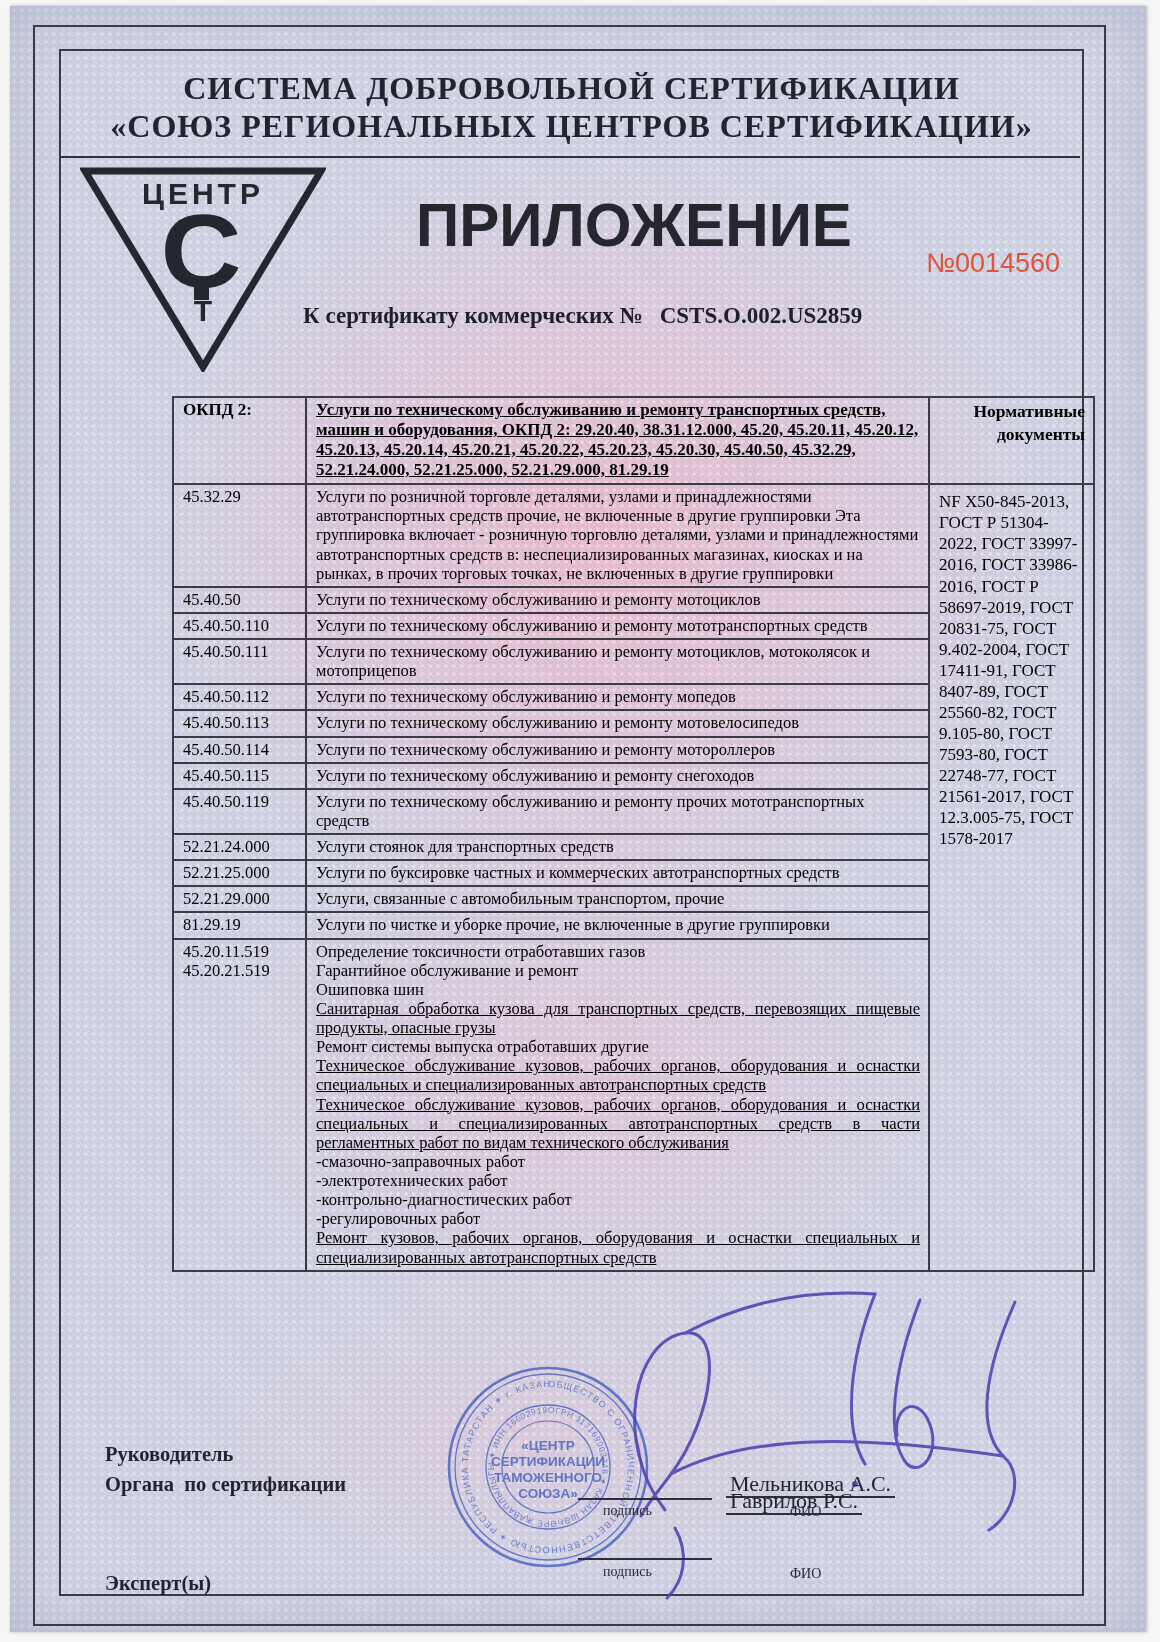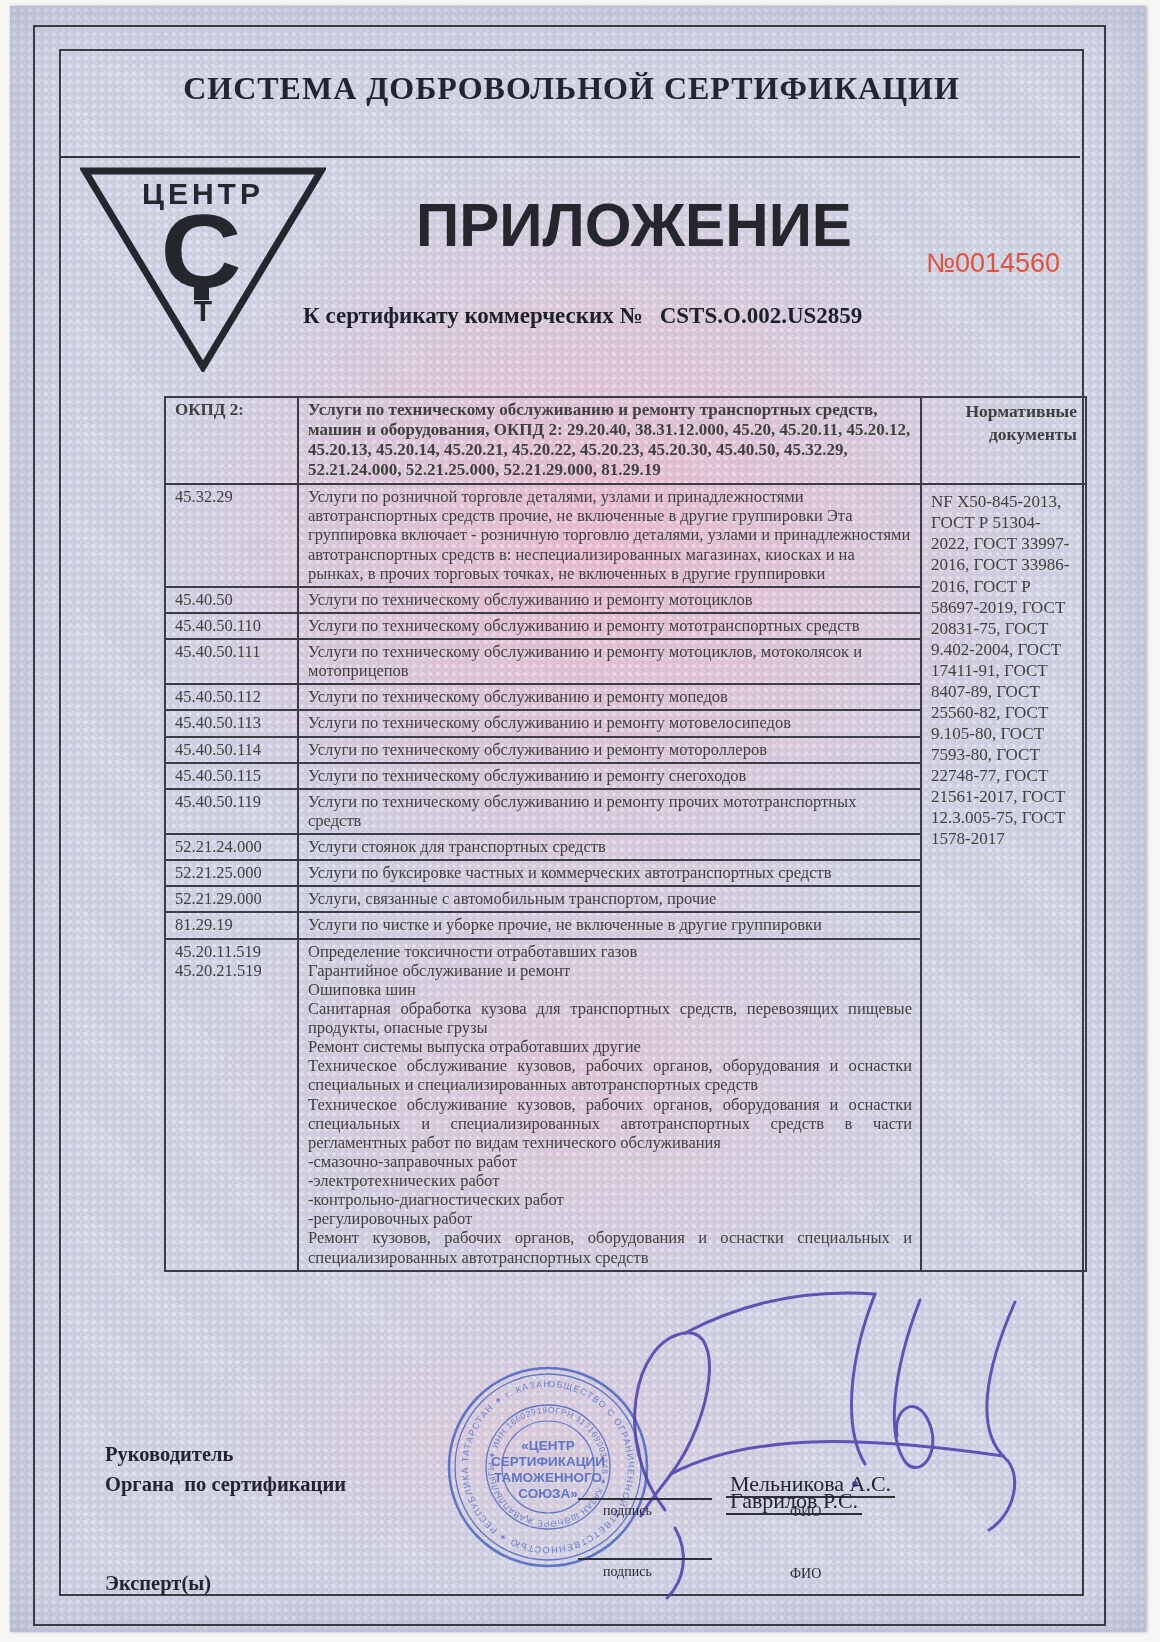--- a/index.html
+++ b/index.html
@@ -29,51 +29,52 @@
     font-weight:bold;font-size:32px;letter-spacing:1px;color:#23242f;}
   .sys-1{top:70px;} .sys-2{top:108px;}
   .logo-svg{position:absolute;left:80px;top:164px;}
   .doc-title{position:absolute;left:416px;top:194px;font-family:"Liberation Sans","DejaVu Sans",sans-serif;
     font-weight:bold;font-size:62px;line-height:1;color:#26262e;transform:scaleX(0.97);transform-origin:left;}
   .doc-number{position:absolute;left:926px;top:250px;font-family:"Liberation Sans","DejaVu Sans",sans-serif;
     font-size:27px;line-height:1;}
   .subtitle{position:absolute;left:303px;top:303px;display:flex;gap:17px;
     font-weight:bold;font-size:23px;color:#1d1f2b;}
   
-  .okpd-table{position:absolute;left:164px;top:396px;width:864px;border-collapse:collapse;
-    table-layout:fixed;font-size:16.5px;line-height:1.16;color:#404040;border-radius:22px;}
+  .okpd-table{position:absolute;left:172px;top:396px;width:864px;border-collapse:collapse;
+    table-layout:fixed;font-size:16.5px;line-height:1.16;color:#000000;border-radius:22px;}
   .okpd-table th,.okpd-table td{border:2px solid #3c3c47;vertical-align:top;
     padding:2px 8px 3px 9px;text-align:left;font-weight:normal;}
   .okpd-table th{font-weight:bold;font-size:17px;line-height:1.18;}
   .col-code{width:114px;}
   .col-desc{width:604px;}
   .col-norm{width:146px;}
   td.col-norm{font-size:17px;line-height:1.24;padding-top:6px;}
   th.col-norm{font-size:17.5px;line-height:1.3;text-align:right;}
-  .just{text-align:justify;text-align-last:auto;}
+  .just{text-align:justify;text-align-last:auto;text-decoration:underline;}
   .desc-line{margin:0;}
   
   .role-label{position:absolute;left:105px;font-weight:bold;font-size:20.5px;white-space:pre-wrap;color:#23242f;}
   .sig-line{position:absolute;height:0;border-top:2px solid #2e2e3a;}
   .small-caption{position:absolute;font-size:14px;color:#2a2b38;}
   .person-name{position:absolute;font-size:22px;color:#23242f;border-bottom:2px solid #2e2e3a;
     padding:0 4px 1px 4px;line-height:1.05;}
   .stamp-svg{position:absolute;left:446px;top:1365px;opacity:0.88;}
   .ink-svg{position:absolute;left:575px;top:1278px;}
 </style>
 </head>
 <body>
 
 <div class="page">
   <div class="paper"></div>
   <div class="frame-outer"></div>
   <div class="frame-inner"></div>
   <div class="header-divider"></div>
 
   <div class="sys-title sys-1">СИСТЕМА ДОБРОВОЛЬНОЙ СЕРТИФИКАЦИИ</div>
+  <div class="sys-title sys-2">«СОЮЗ РЕГИОНАЛЬНЫХ ЦЕНТРОВ СЕРТИФИКАЦИИ»</div>
 
   <svg class="logo-svg" width="246" height="208" viewBox="0 0 246 208">
     <polygon points="5,7 241,7 123,203" fill="none" stroke="#26262e" stroke-width="7"></polygon>
     <text x="123" y="40" text-anchor="middle" font-family="Liberation Sans, DejaVu Sans, sans-serif" font-weight="bold" font-size="30" letter-spacing="4" fill="#26262e">ЦЕНТР</text>
     <text x="121" y="123" text-anchor="middle" font-family="Liberation Sans, DejaVu Sans, sans-serif" font-weight="bold" font-size="104" fill="#26262e" transform="scale(1.08,1) translate(-9,0)">С</text>
     <rect x="114" y="118" width="15" height="18" fill="#26262e"></rect>
     <text x="123" y="157" text-anchor="middle" font-family="Liberation Sans, DejaVu Sans, sans-serif" font-weight="bold" font-size="30" fill="#26262e">Т</text>
   </svg>
 
   <div class="doc-title">ПРИЛОЖЕНИЕ</div>

